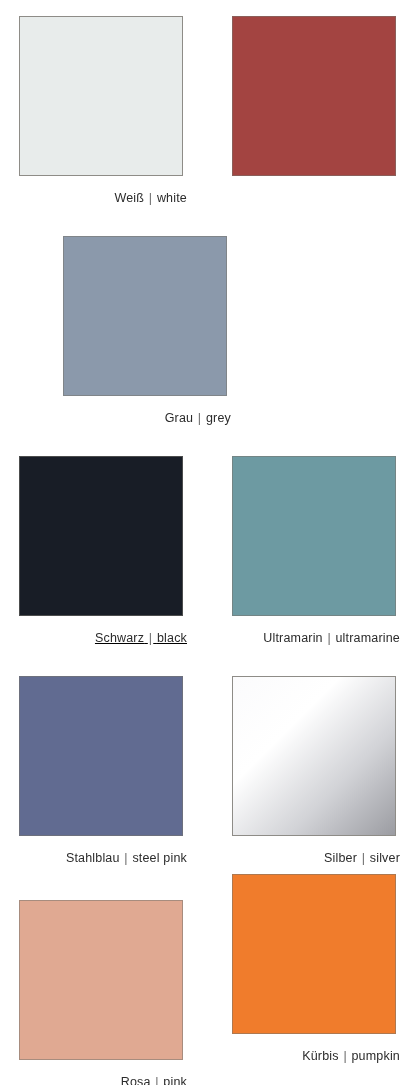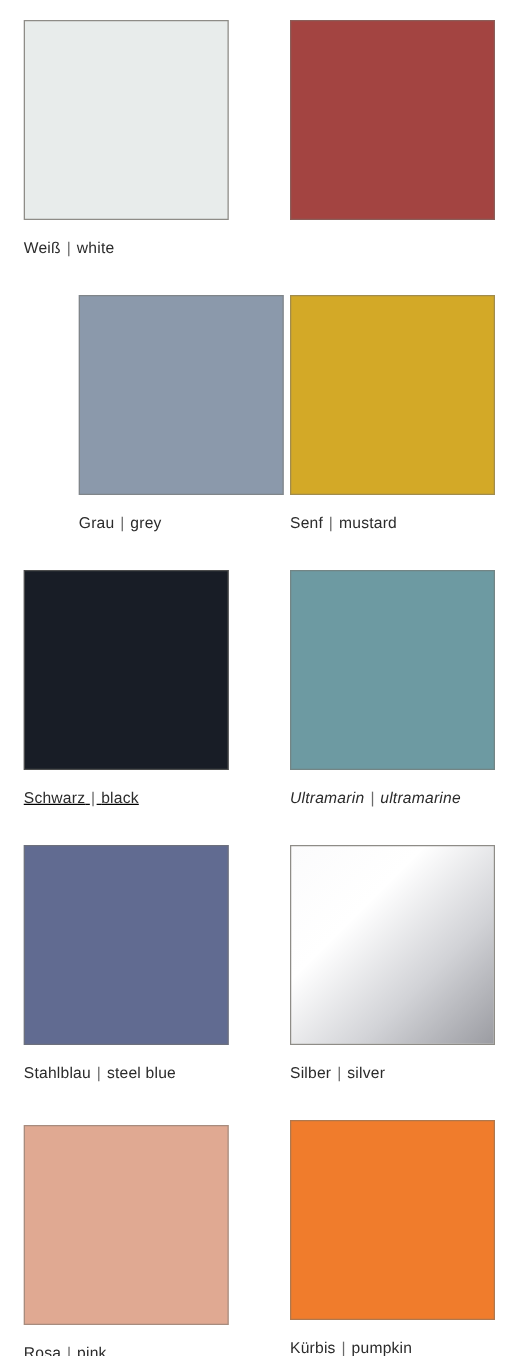--- a/index.html
+++ b/index.html
@@ -15,20 +15,21 @@
   }
   #palette {
     position: relative;
     width: 416px;
     height: 1085px;
     overflow: hidden;
   }
   .swatch-cell {
     position: absolute;
     width: 168px;
+    text-align: right;
   }
   .swatch-chip {
     width: 164px;
     height: 160px;
     box-sizing: border-box;
     border: 1px solid #8e8c87;
   }
   .swatch-chip.no-border {
     border: 1px solid rgba(120,116,110,0.55);
   }
@@ -56,41 +57,37 @@
       <div class="swatch-chip" style="background: rgb(232, 236, 235);"></div>
       <div class="swatch-label"><span>Weiß</span> <span class="sep">|</span> <span>white</span></div>
     </div>
     <div class="swatch-cell" style="left: 232px; top: 16px;">
       <div class="swatch-chip no-border" style="background: rgb(163, 68, 65);"></div>
     </div>
     <div class="swatch-cell" style="left: 19px; top: 236px; margin-left: 44px;">
       <div class="swatch-chip no-border" style="background: rgb(139, 153, 171);"></div>
       <div class="swatch-label"><span>Grau</span> <span class="sep">|</span> <span>grey</span></div>
     </div>
-    <div class="swatch-cell" style="left: 232px; top: 236px;">
-      <div class="swatch-chip no-border" style="background: rgb(211, 169, 39);"></div>
-      <div class="swatch-label"><span>Senf</span> <span class="sep">|</span> <span>mustard</span></div>
-    </div>
     <div class="swatch-cell" style="left: 19px; top: 456px; text-decoration: underline;">
       <div class="swatch-chip no-border" style="background: rgb(24, 29, 38);"></div>
       <div class="swatch-label"><span>Schwarz</span> <span class="sep">|</span> <span>black</span></div>
     </div>
-    <div class="swatch-cell" style="left: 232px; top: 456px; font-style: italic;">
+    <div class="swatch-cell" style="left: 232px; top: 456px;">
       <div class="swatch-chip no-border" style="background: rgb(109, 154, 162);"></div>
       <div class="swatch-label"><span>Ultramarin</span> <span class="sep">|</span> <span>ultramarine</span></div>
     </div>
     <div class="swatch-cell" style="left: 19px; top: 676px;">
       <div class="swatch-chip no-border" style="background: rgb(97, 107, 145);"></div>
-      <div class="swatch-label"><span>Stahlblau</span> <span class="sep">|</span> <span>steel blue</span></div>
+      <div class="swatch-label"><span>Stahlblau</span> <span class="sep">|</span> <span>steel pink</span></div>
     </div>
     <div class="swatch-cell" style="left: 232px; top: 676px;">
       <div class="swatch-chip" style="background: linear-gradient(135deg, rgb(251, 251, 252), rgb(255, 255, 255), rgb(210, 211, 215), rgb(155, 156, 162));"></div>
       <div class="swatch-label"><span>Silber</span> <span class="sep">|</span> <span>silver</span></div>
     </div>
     <div class="swatch-cell" style="left: 19px; top: 900px;">
       <div class="swatch-chip no-border" style="background: rgb(224, 169, 146);"></div>
       <div class="swatch-label"><span>Rosa</span> <span class="sep">|</span> <span>pink</span></div>
     </div>
-    <div class="swatch-cell" style="left: 232px; top: 896px;">
+    <div class="swatch-cell" style="left: 232px; top: 874px;">
       <div class="swatch-chip no-border" style="background: rgb(240, 124, 44);"></div>
       <div class="swatch-label"><span>Kürbis</span> <span class="sep">|</span> <span>pumpkin</span></div>
     </div>
   </div>
 
 </body></html>

